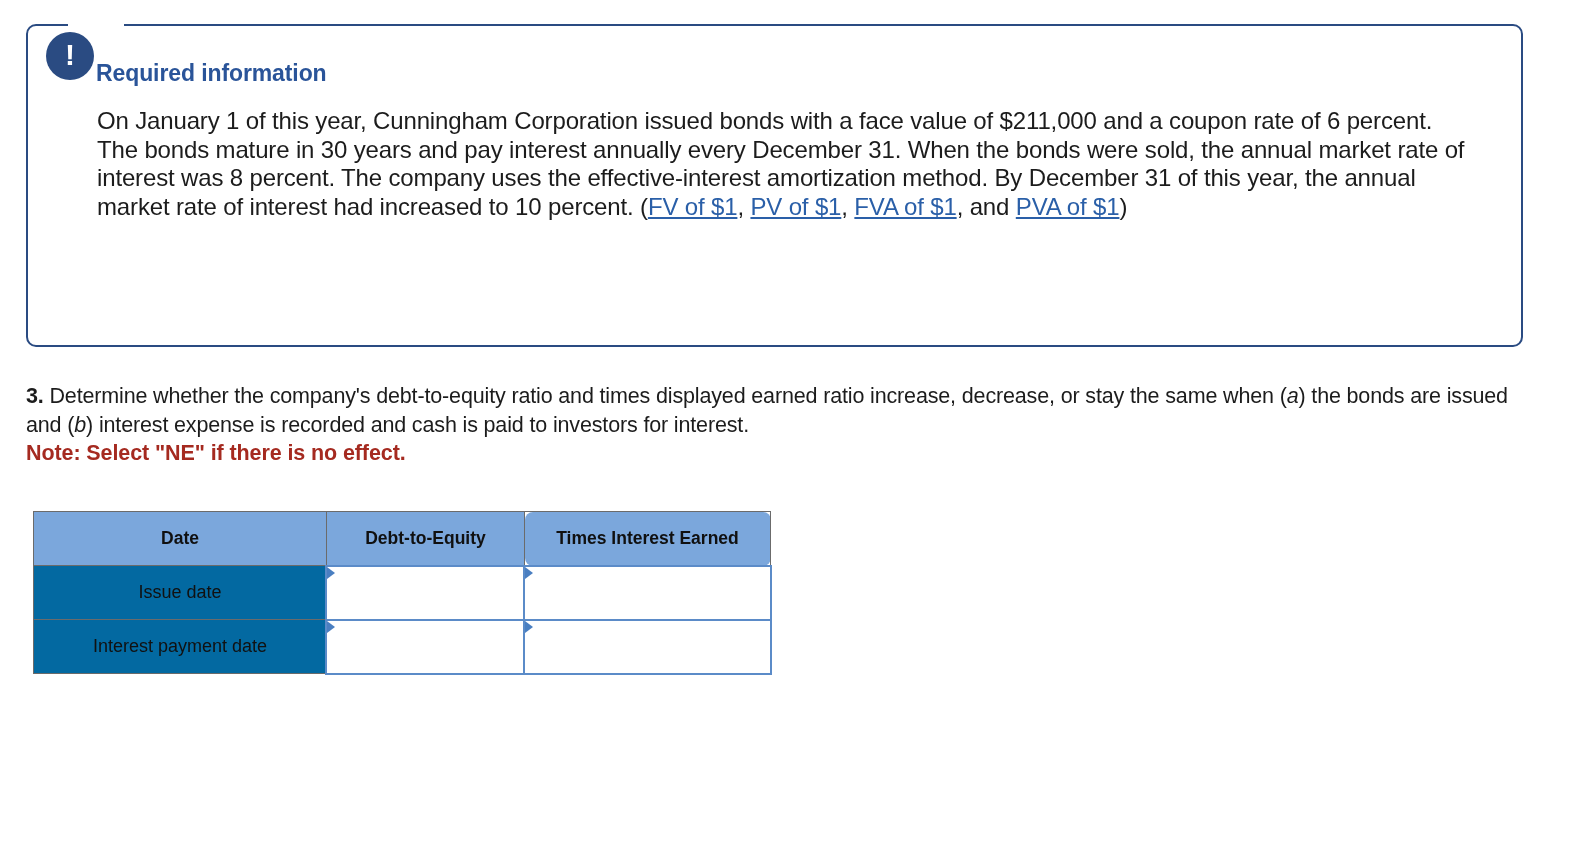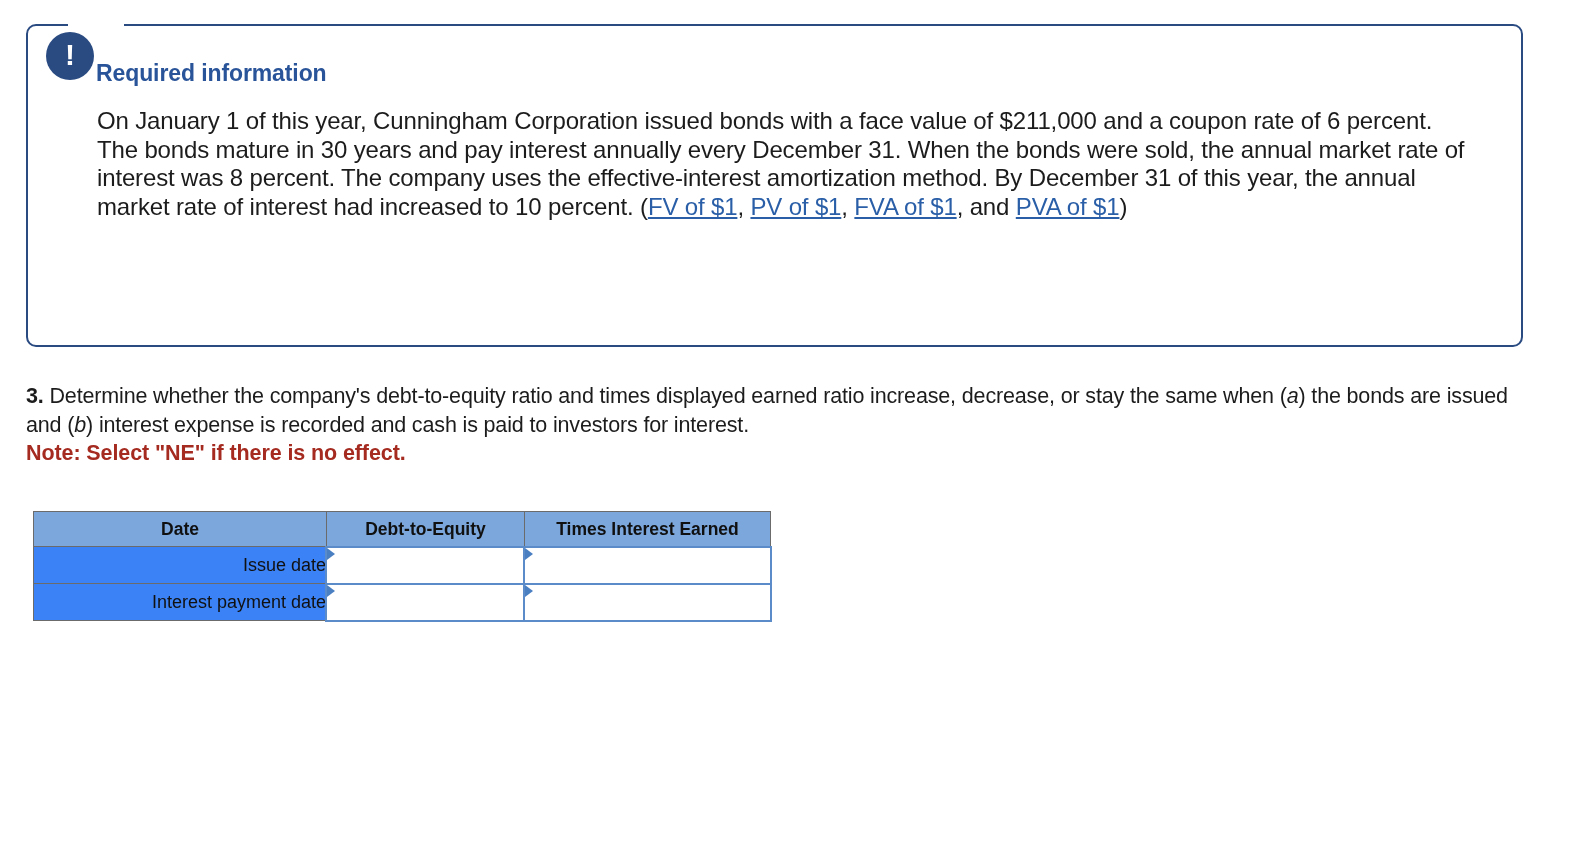--- a/index.html
+++ b/index.html
@@ -128,43 +128,43 @@
     top: 511px;
   }
   table.answer-table {
     border-collapse: collapse;
     table-layout: fixed;
     font-size: 17.5px;
   }
   table.answer-table th,
   table.answer-table td {
     border: 1px solid #6b6b6b;
-    padding: 0;
+    padding: 16px;
     height: 37px;
     vertical-align: middle;
   }
   table.answer-table thead th {
     background: #7ba7dc;
     color: #101010;
     font-weight: bold;
     text-align: center;
     font-size: 17.5px;
     height: 35px;
   }
   .col-date   { width: 293px; }
   .col-dte    { width: 198px; margin-left: 24px; }
-  .col-tie    { width: 246px; }
+  .col-tie    { width: 246px; border-radius: 8px; }
 
   td.label-cell {
-    text-align: right;
+    text-align: center;
     padding-left: 7px;
     font-size: 18px;
     font-weight: normal;
     color: #111;
-    background: #3b82f6;
+    background: #0369a1;
   }
 
   
   td.dropdown-cell {
     background: #ffffff;
     padding: 0;
     position: relative;
   }
   .dropdown-box {
     position: absolute;

